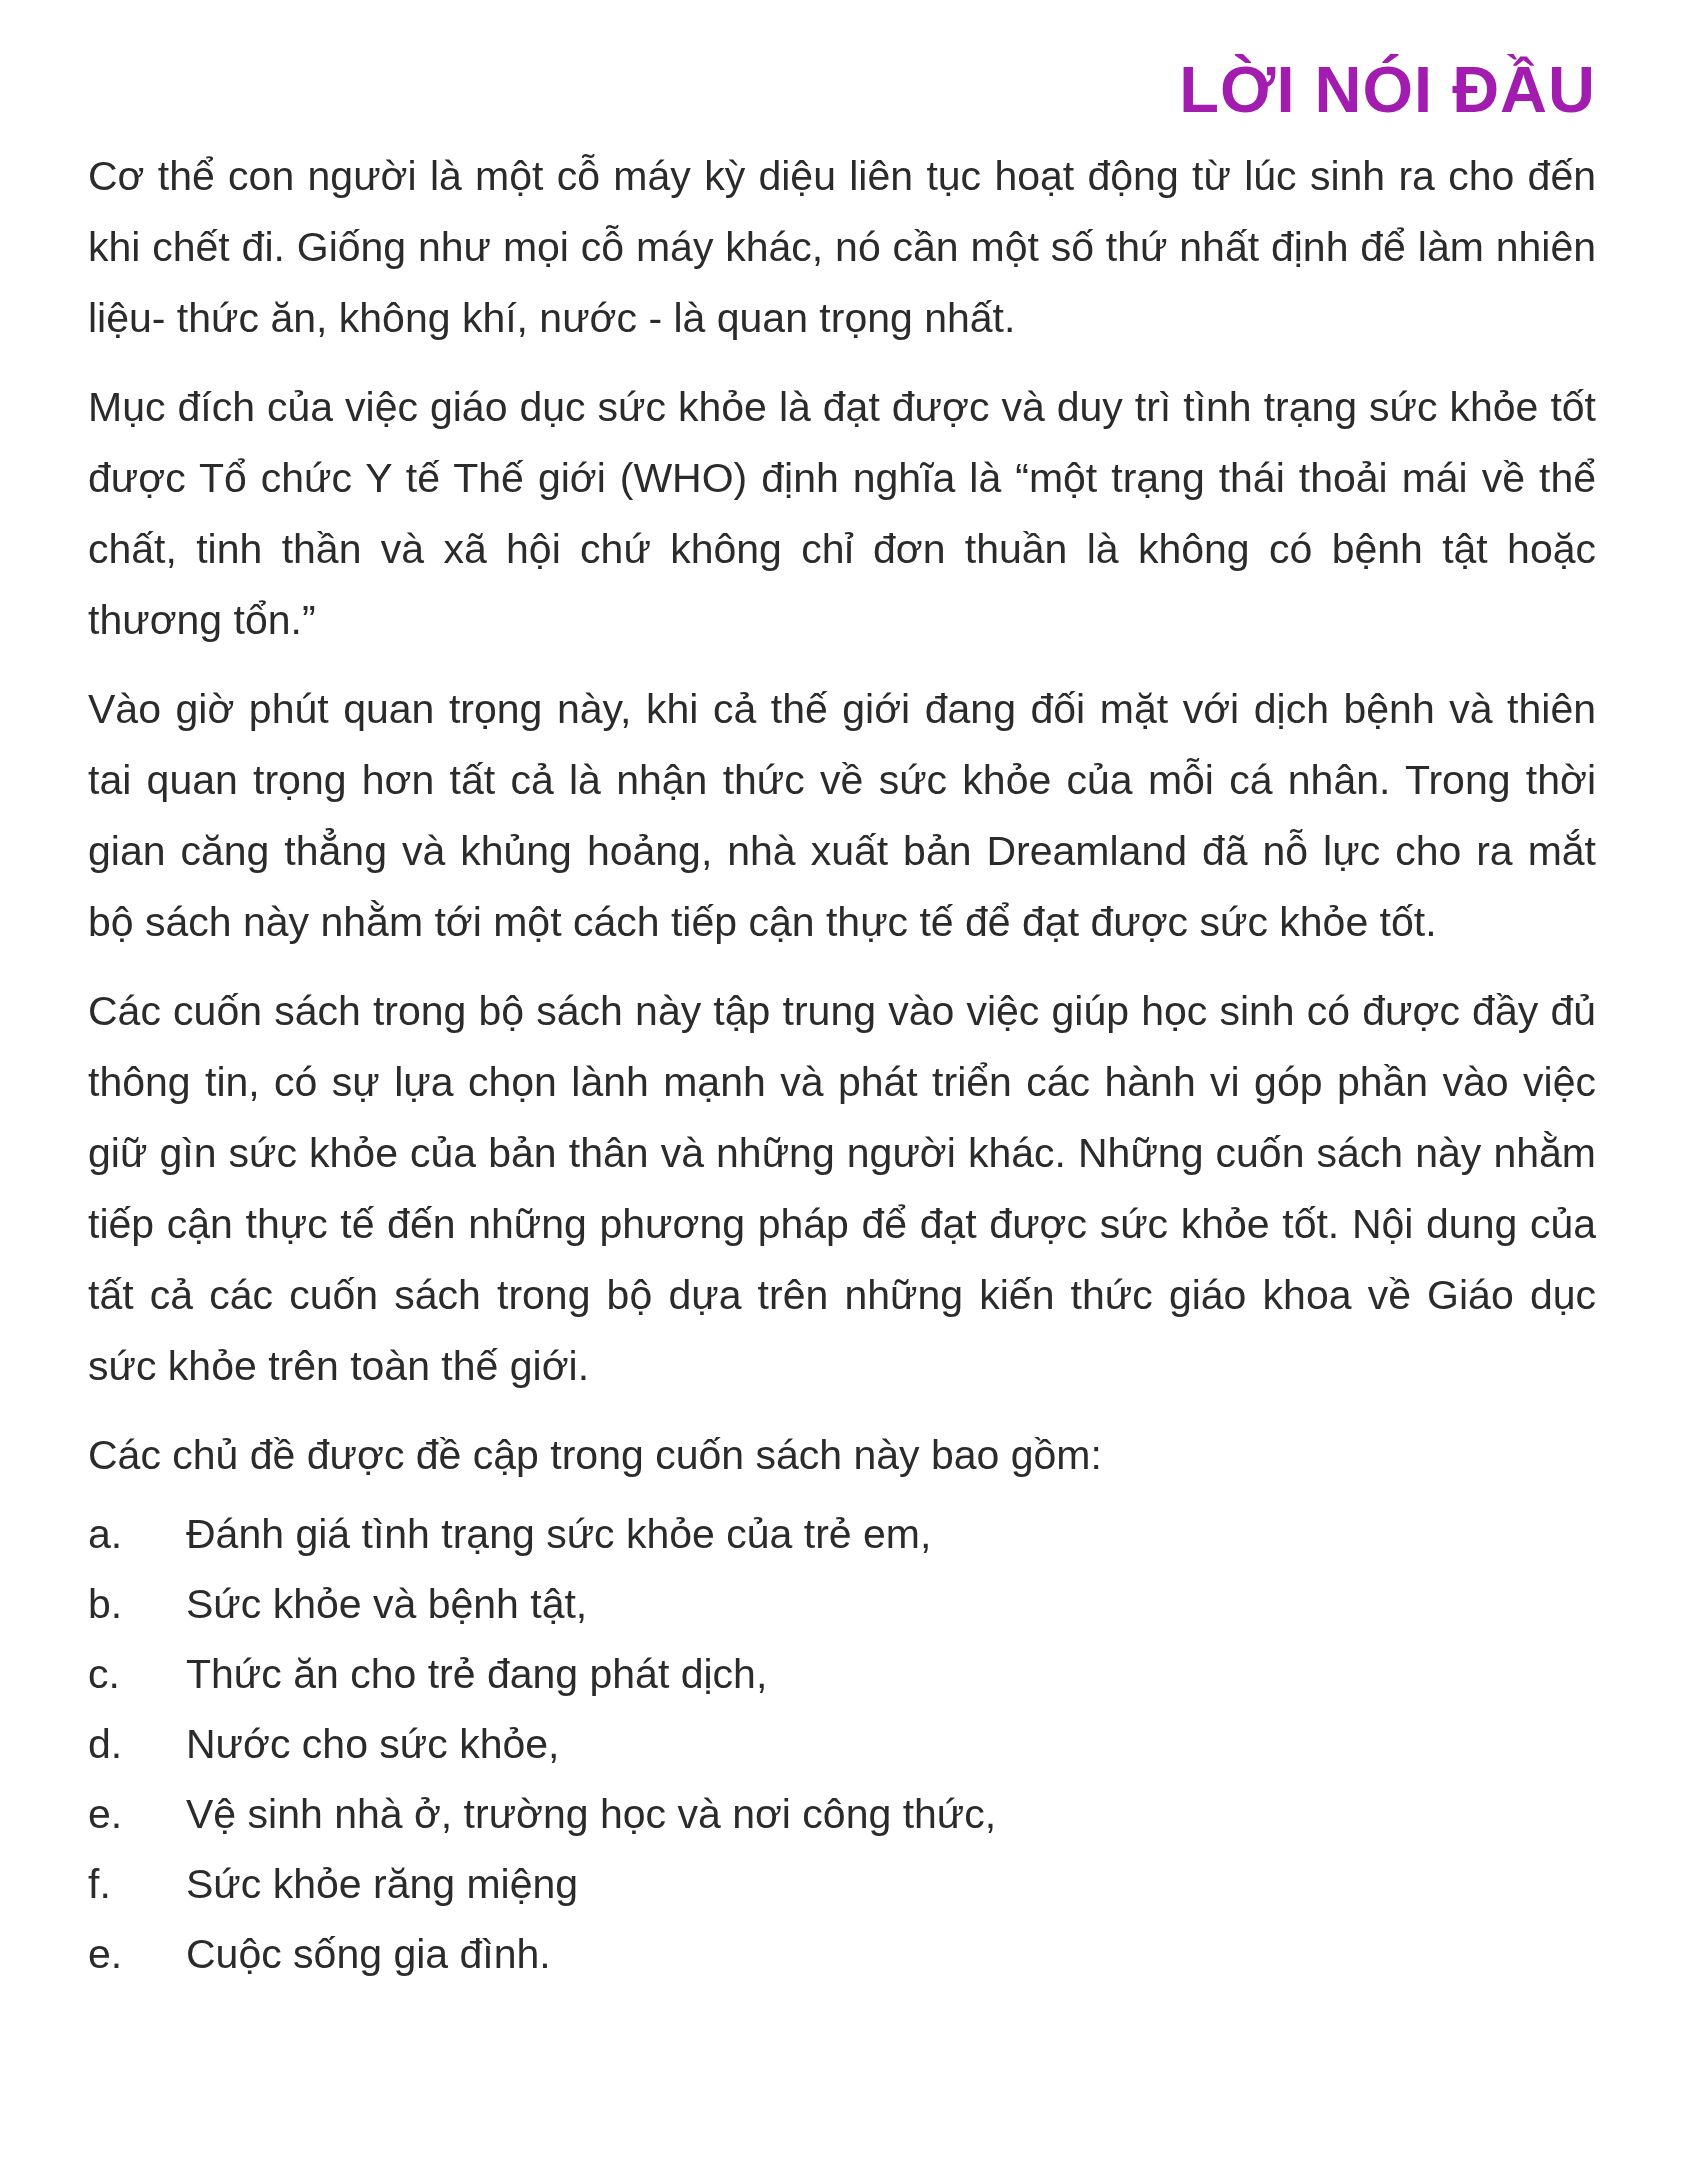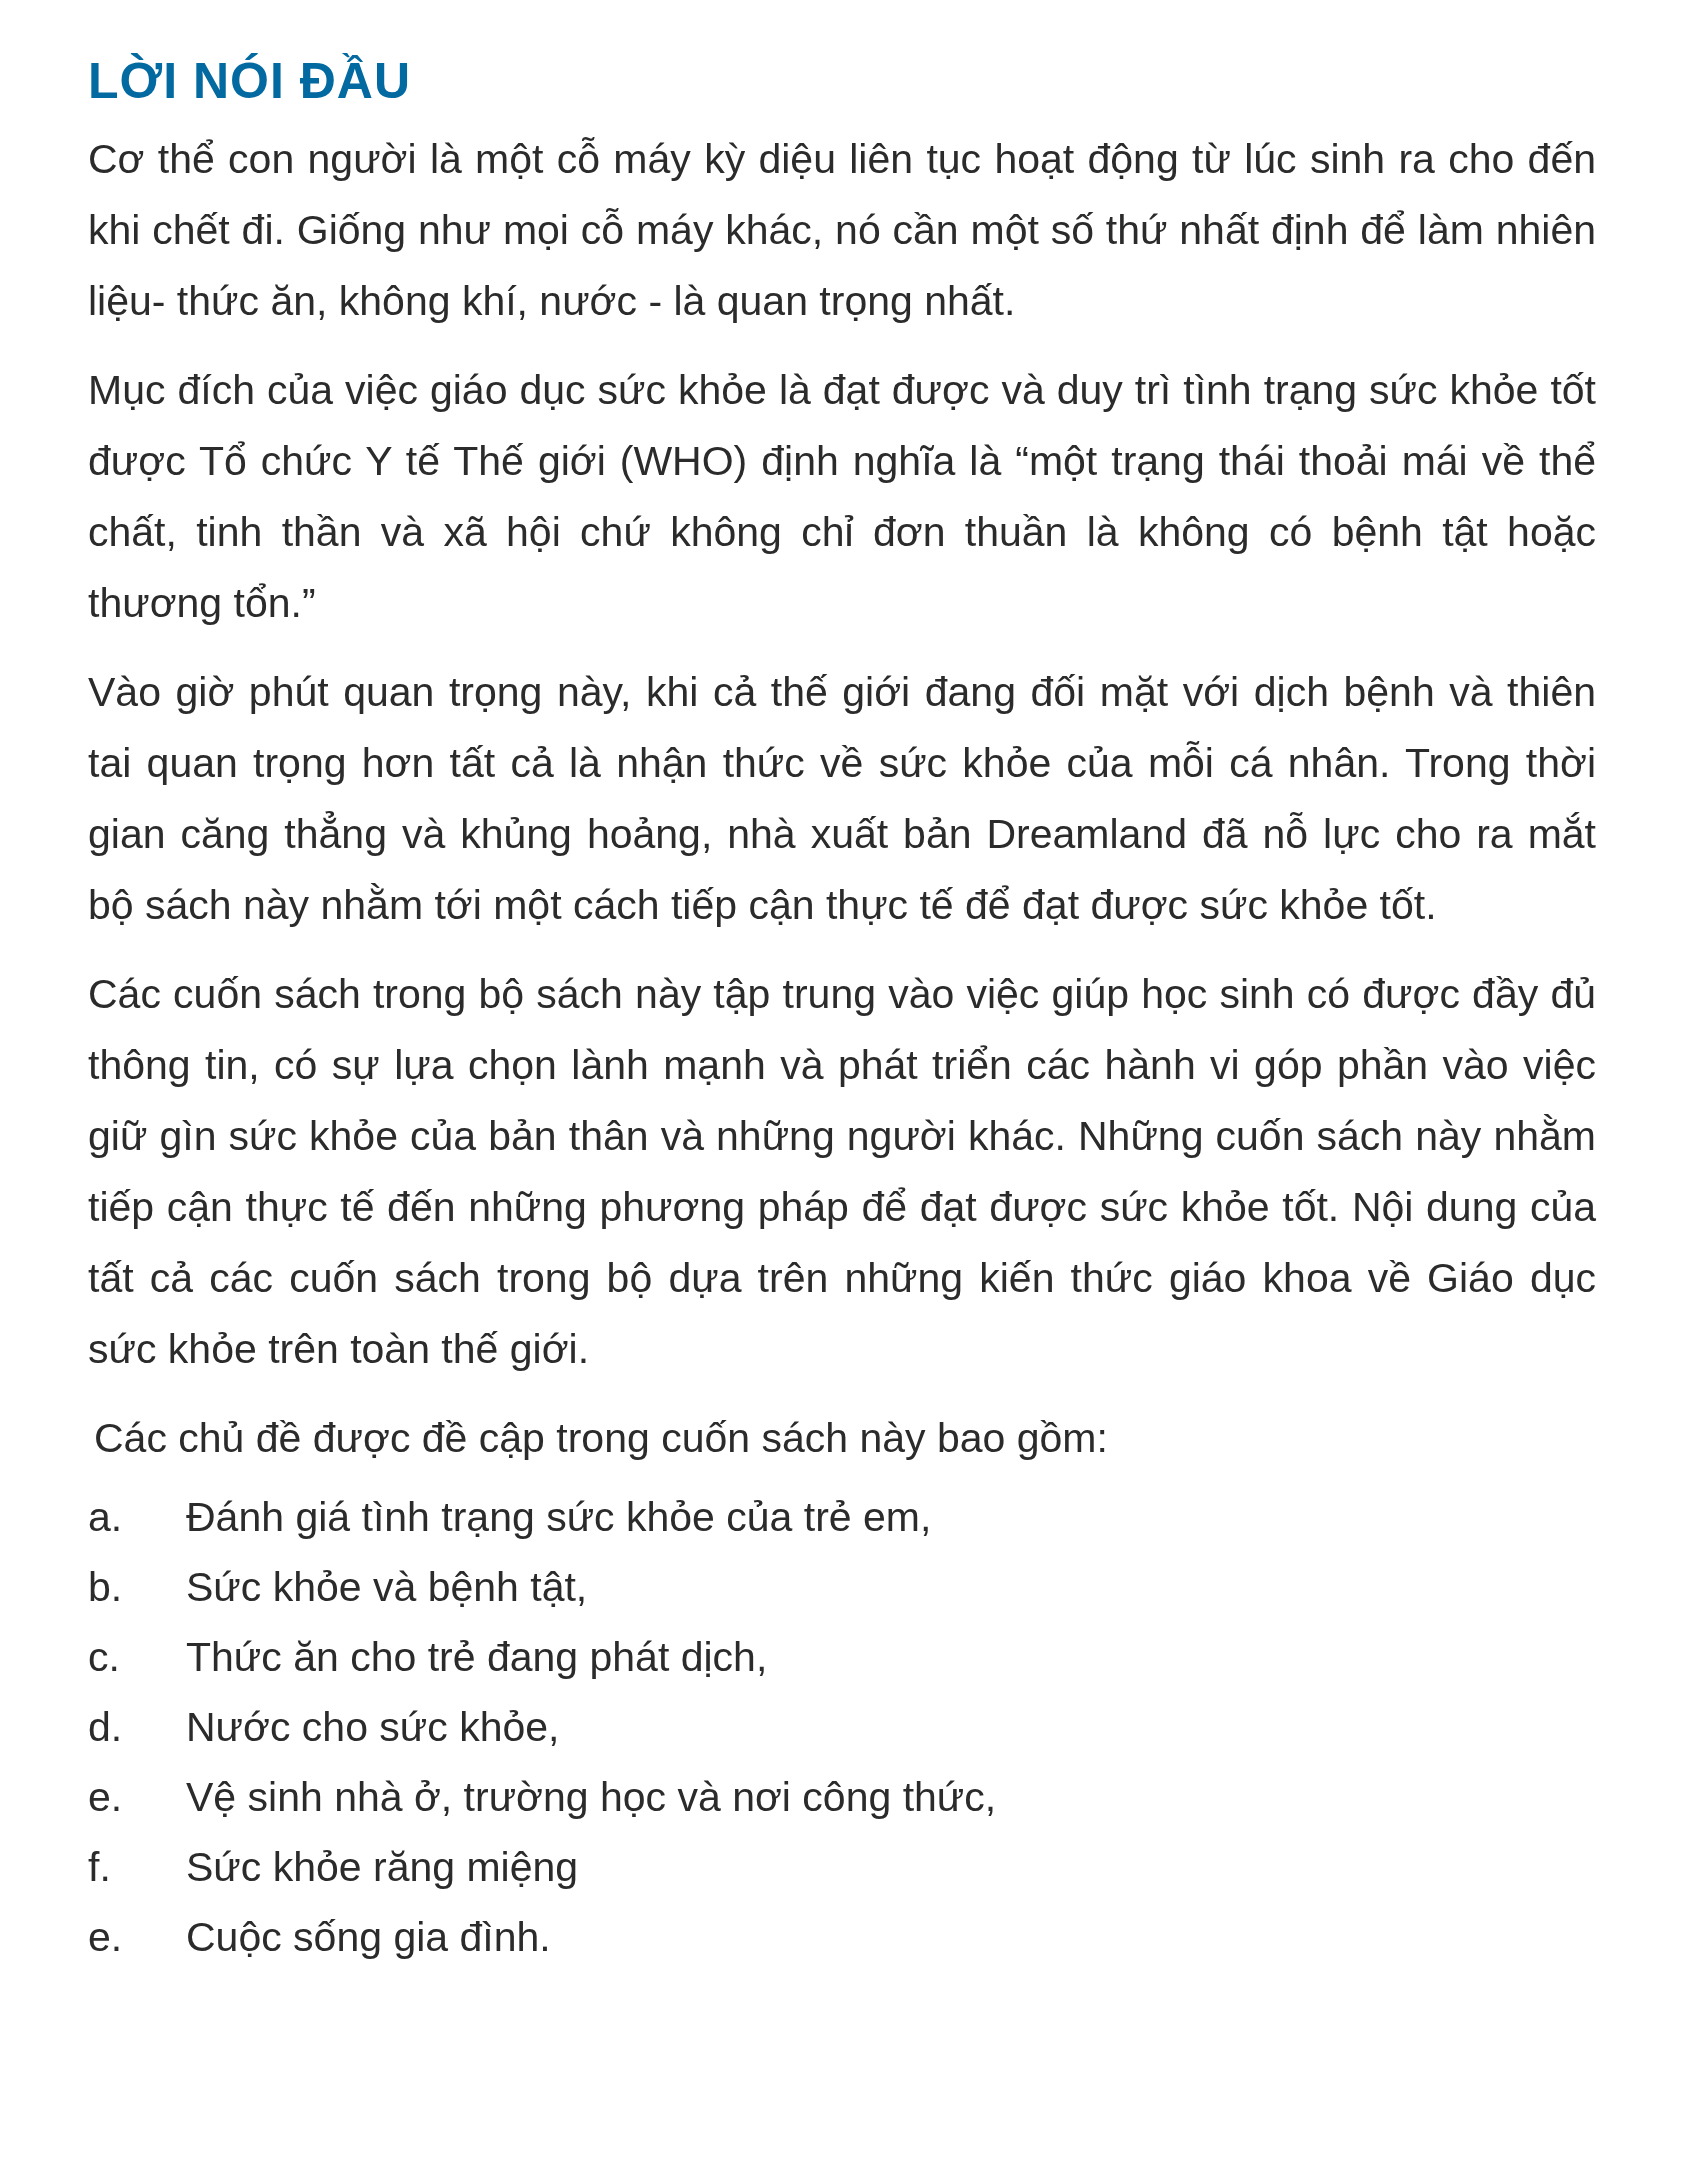--- a/index.html
+++ b/index.html
@@ -14,38 +14,37 @@
     margin: 0 auto;
     background: #ffffff;
     box-sizing: border-box;
     padding: 52px 88px 40px 88px;
     font-family: "Liberation Sans", sans-serif;
     color: #2b2b2b;
     overflow: hidden;
   }
   .page-title {
     margin: 0 0 14px 0;
-    text-align: left;
-    font-size: 50px;
+    text-align: right;
+    font-size: 65px;
     font-weight: 700;
     letter-spacing: 1px;
-    color: #0369a1;
+    color: #a21caf;
     font-family: "Liberation Sans", sans-serif;
   }
   .body-paragraph {
     margin: 0 0 18px 0;
     font-size: 41px;
     line-height: 71px;
     text-align: justify;
     text-justify: inter-word;
     font-weight: 400;
   }
   .list-intro {
     margin-bottom: 16px;
-    margin-left: 6px;
   }
   .topics-list {
     margin: 0 0 10px 0;
   }
   .list-item {
     display: flex;
     align-items: flex-start;
     font-size: 41px;
     line-height: 55px;
     margin: 0 0 15px 0;

